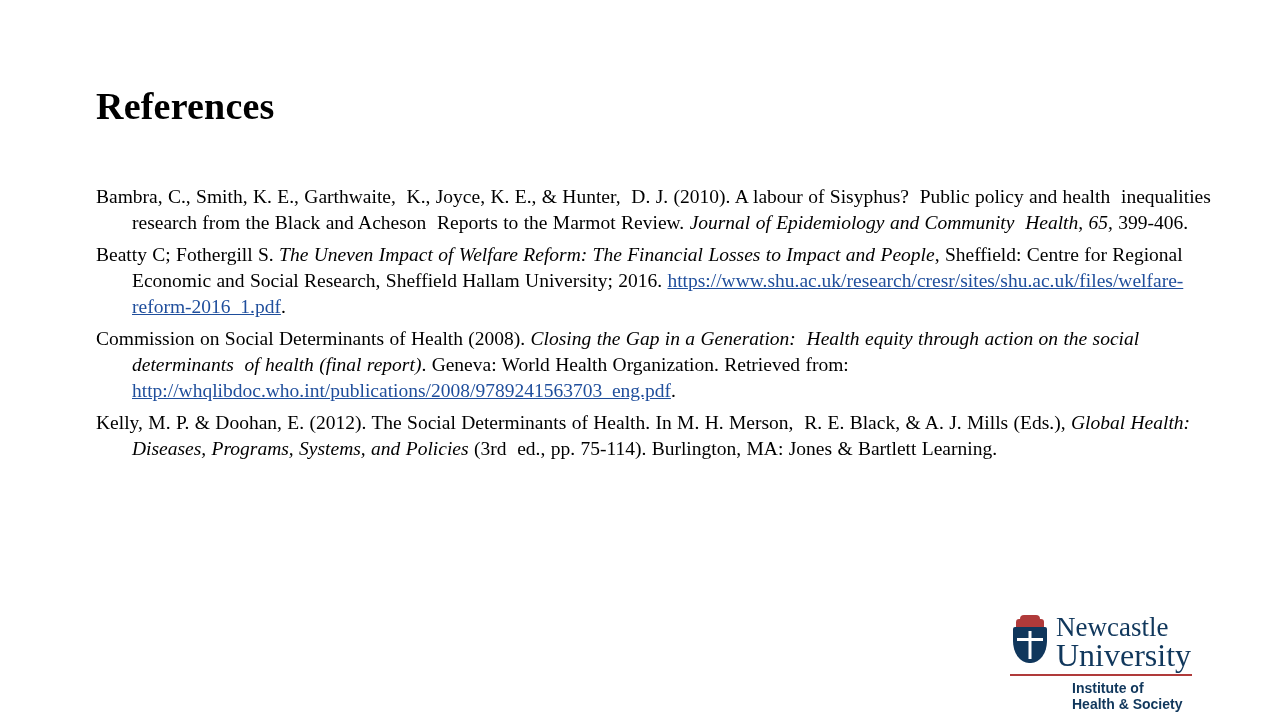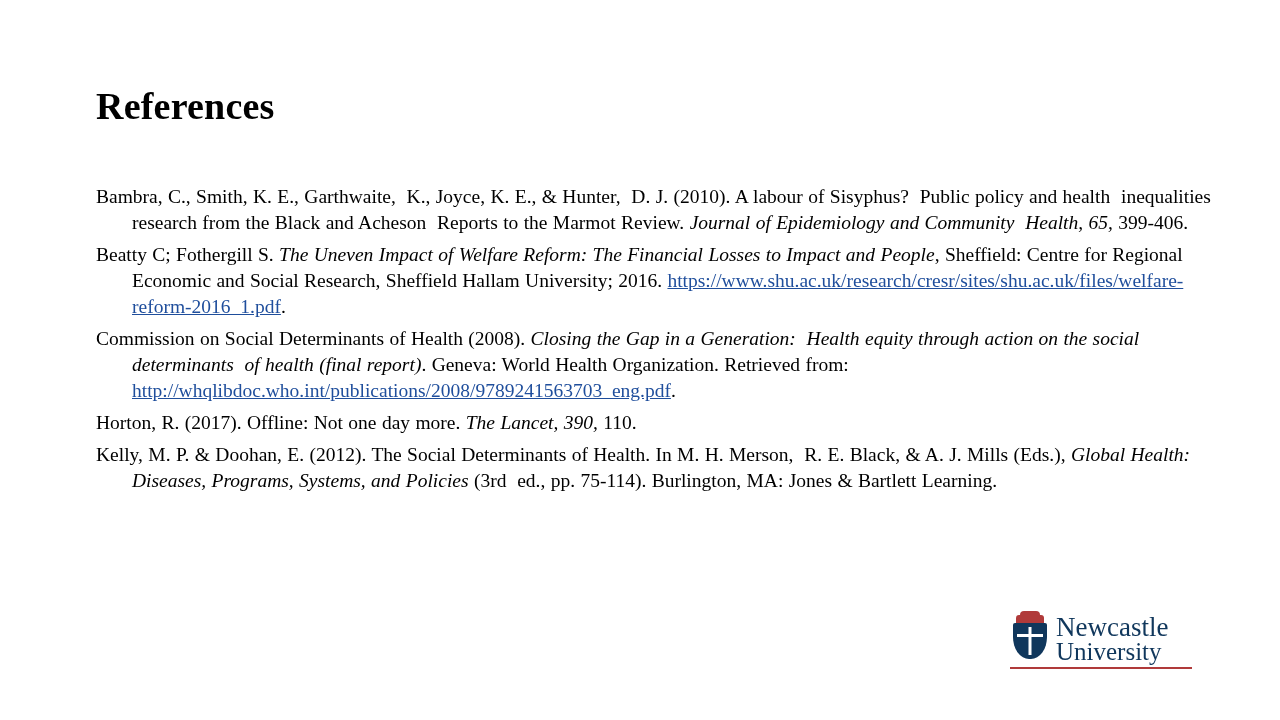--- a/index.html
+++ b/index.html
@@ -124,21 +124,21 @@
   }
   #wordmark .nm1 {
     font-family: "Liberation Serif", serif;
     font-size: 27px;
     color: #10375c;
     letter-spacing: 0px;
     display: block;
   }
   #wordmark .nm2 {
     font-family: "Liberation Serif", serif;
-    font-size: 25px;
+    font-size: 32px;
     color: #10375c;
     display: block;
     margin-top: -2px;
   }
   #rule {
     margin-top: 3px;
     width: 182px;
     height: 2px;
     background: #b03a3a;
   }
@@ -156,31 +156,34 @@
 <body>
 
 <div id="slide">
 
   <div id="title">References</div>
 
   <div id="reflist">
     <div class="ref">Bambra, C., Smith, K. E., Garthwaite,&nbsp; K., Joyce, K. E., &amp; Hunter,&nbsp; D. J. (2010). A labour of Sisyphus?&nbsp; Public policy and health&nbsp; inequalities&nbsp; research from the Black and Acheson&nbsp; Reports to the Marmot Review. <i>Journal of Epidemiology and Community&nbsp; Health, 65,</i> 399-406.</div>
     <div class="ref">Beatty C; Fothergill S. <i>The Uneven Impact of Welfare Reform: The Financial Losses to Impact and People</i>, Sheffield: Centre for Regional Economic and Social Research, Sheffield Hallam University; 2016. <span class="lnk">https://www.shu.ac.uk/research/cresr/sites/shu.ac.uk/files/welfare-reform-2016_1.pdf</span>.</div>
     <div class="ref">Commission on Social Determinants of Health (2008). <i>Closing the Gap in a Generation:&nbsp; Health equity through action on the social determinants&nbsp; of health (final report)</i>. Geneva: World Health Organization. Retrieved from: <span class="lnk">http://whqlibdoc.who.int/publications/2008/9789241563703_eng.pdf</span>.</div>
-    <div class="ref">Horton, R. (2017). Offline: Not one day more. <i>The Lancet, 390,</i> 110.</div>
     <div class="ref">Kelly, M. P. &amp; Doohan, E. (2012). The Social Determinants of Health. In M. H. Merson,&nbsp; R. E. Black, &amp; A. J. Mills (Eds.), <i>Global Health: Diseases, Programs, Systems, and Policies</i> (3rd&nbsp; ed., pp. 75-114). Burlington, MA: Jones &amp; Bartlett Learning.</div>
   </div>
 
   <div id="logo">
     <div id="logo-top">
       <div id="crest">
         <div class="crown"></div>
         <div class="shield"></div>
       </div>
       <div id="wordmark">
         <span class="nm1">Newcastle</span>
         <span class="nm2">University</span>
       </div>
     </div>
     <div id="rule"></div>
+    <div id="sub">
+      <div>Institute of</div>
+      <div>Health &amp; Society</div>
+    </div>
   </div>
 
 </div>
 
 </body></html>

